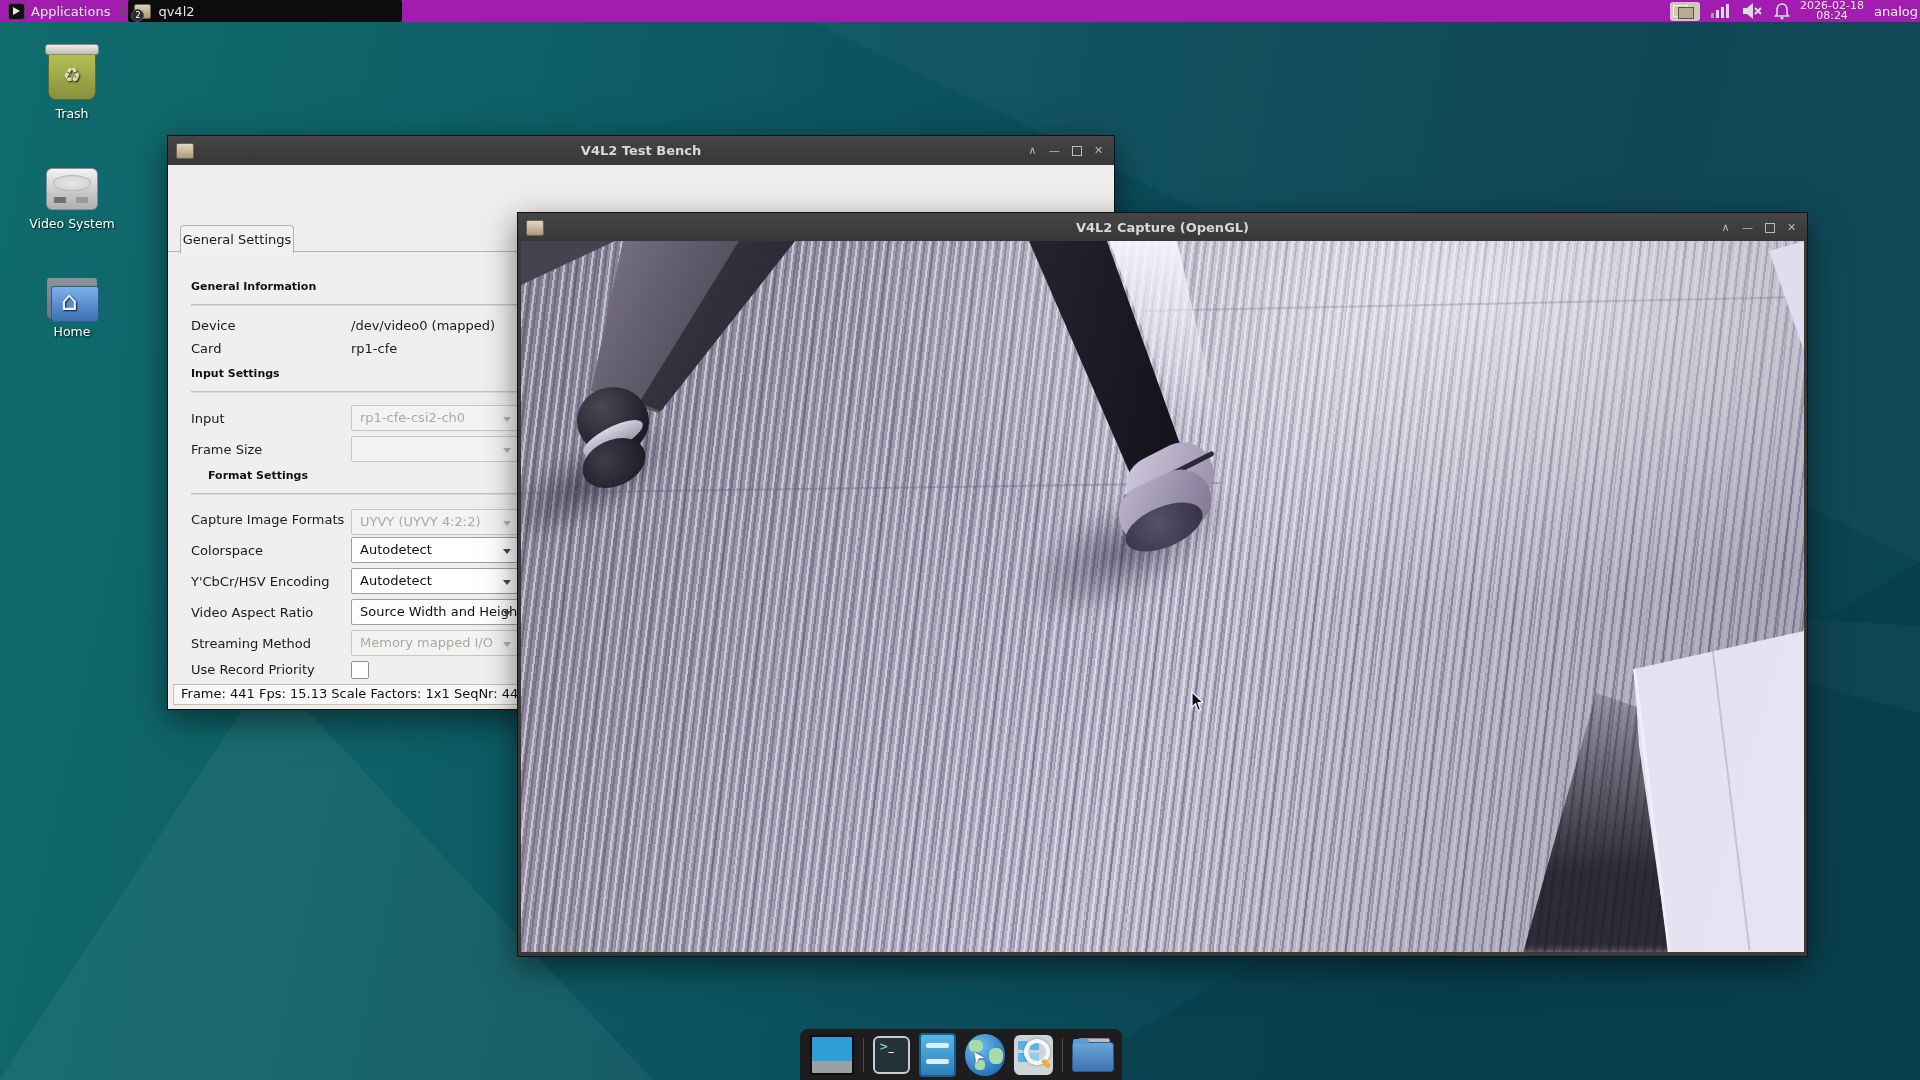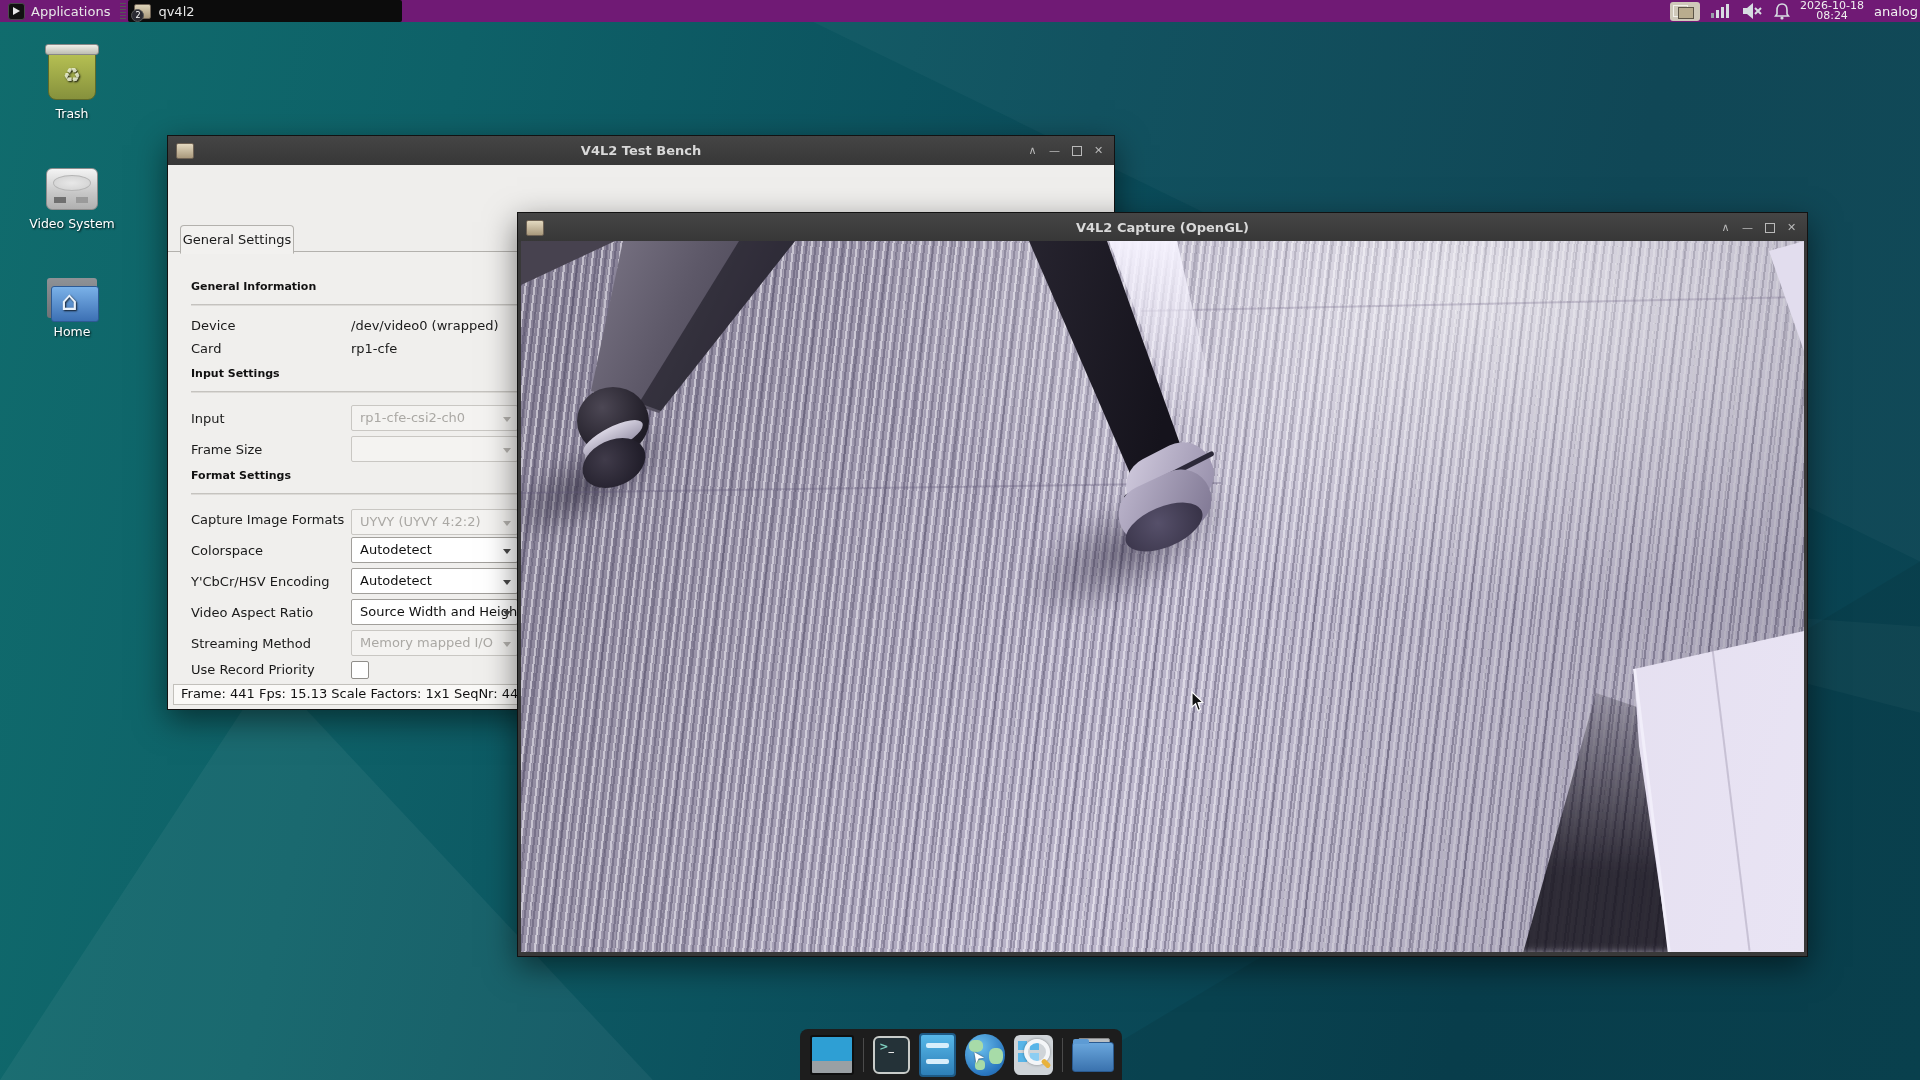--- a/index.html
+++ b/index.html
@@ -7,21 +7,21 @@
     font-family:"DejaVu Sans","Liberation Sans",sans-serif;-webkit-font-smoothing:antialiased;}
   
   #wallpaper{position:absolute;inset:0;
     background:linear-gradient(102deg,#106c6d 0%,#0e6168 22%,#0b4d5b 52%,#094251 78%,#0a4553 100%);}
   .facet{position:absolute;inset:0;}
   .facet.f1{background:rgba(255,255,255,0.03);clip-path:polygon(40% 0,100% 52%,100% 0);}
   .facet.f2{background:rgba(255,255,255,0.05);clip-path:polygon(0 100%,14% 62%,34% 100%);}
   .facet.f3{background:rgba(0,0,0,0.07);clip-path:polygon(55% 100%,100% 52%,100% 100%);}
   .facet.f4{background:rgba(255,255,255,0.03);clip-path:polygon(76% 55%,100% 66%,100% 58%);}
   
-  #panel{position:absolute;left:0;top:0;width:1920px;height:22px;background:#701a75;
+  #panel{position:absolute;left:0;top:0;width:1920px;height:22px;background:#a21caf;
     display:flex;align-items:center;color:#e8e8e8;font-size:13px;z-index:50;}
   #apps-btn{display:flex;align-items:center;gap:6px;padding:0 8px;height:22px;cursor:default;}
   #apps-icon{width:15px;height:15px;background:#111;border:1px solid #4a4a4a;border-radius:3px;position:relative;}
   #apps-icon::after{content:"";position:absolute;left:4px;top:3px;border-left:7px solid #e8e8e8;
     border-top:4px solid transparent;border-bottom:4px solid transparent;}
   .panel-handle{width:6px;height:16px;margin:0 2px;
     background:repeating-linear-gradient(0deg,#555 0 1px,transparent 1px 3px);}
   #task-btn{display:flex;align-items:center;gap:7px;height:22px;width:262px;padding:0 6px;
     background:#0c0c0c;border-radius:2px;}
   #task-icon{width:15px;height:13px;background:linear-gradient(#ddd3b8,#a9997c);border:1px solid #6e6254;
@@ -247,21 +247,21 @@
       </svg>
       <svg class="traysvg" width="22" height="18">
         <polygon points="1,6 5,6 11,1 11,17 5,12 1,12" fill="#d7dde2"></polygon>
         <path d="M13 6 L19 12 M19 6 L13 12" stroke="#d7dde2" stroke-width="2"></path>
       </svg>
       <svg class="traysvg" width="16" height="18">
         <path d="M8 2 C4.5 2 3 5 3 8 L3 12 L1.5 14 L14.5 14 L13 12 L13 8 C13 5 11.5 2 8 2 Z" fill="none" stroke="#d7dde2" stroke-width="1.6"></path>
         <circle cx="8" cy="16" r="1.6" fill="#d7dde2"></circle>
       </svg>
       <div class="clock">
-        <span>2026-10-18</span>
+        <span>2026-02-18</span>
         <span>08:24</span>
       </div>
       <span id="user-label">analog</span>
     </div>
   </div>
 
   <div class="desk-icon" id="icon-trash" style="left:24px;top:50px;">
     <div class="glyph"></div>
     <div>Trash</div>
   </div>
@@ -285,33 +285,33 @@
         <span class="wctrl">✕</span>
       </span>
     </div>
     <div id="tb-tab">General Settings</div>
     <div id="tb-tabline"></div>
     <div id="tb-body">
       <div class="sec-head" style="top:28px;">General Information</div>
       <div class="sec-rule" style="top:52px;"></div>
 
       <div class="frm-label" style="top:66px;">Device</div>
-      <div class="frm-value" style="top:66px;">/dev/video0 (wrapped)</div>
+      <div class="frm-value" style="top:66px;">/dev/video0 (mapped)</div>
       <div class="frm-label" style="top:89px;">Card</div>
       <div class="frm-value" style="top:89px;">rp1-cfe</div>
 
       <div class="sec-head" style="top:115px;">Input Settings</div>
       <div class="sec-rule" style="top:139px;"></div>
 
       <div class="frm-label" style="top:159px;">Input</div>
       <div class="combo disabled" style="top:153px;">rp1-cfe-csi2-ch0</div>
       <div class="frm-label" style="top:190px;">Frame Size</div>
       <div class="combo disabled" style="top:184px;"></div>
 
-      <div class="sec-head" style="top:217px;">Format Settings</div>
+      <div class="sec-head" style="top:217px;margin-left:17px;">Format Settings</div>
       <div class="sec-rule" style="top:241px;"></div>
 
       <div class="frm-label" style="top:260px;">Capture Image Formats</div>
       <div class="combo disabled" style="top:257px;">UYVY (UYVY 4:2:2)</div>
 
       <div class="frm-label" style="top:291px;">Colorspace</div>
       <div class="combo" style="top:285px;">Autodetect</div>
 
       <div class="frm-label" style="top:322px;">Y'CbCr/HSV Encoding</div>
       <div class="combo" style="top:316px;">Autodetect</div>

